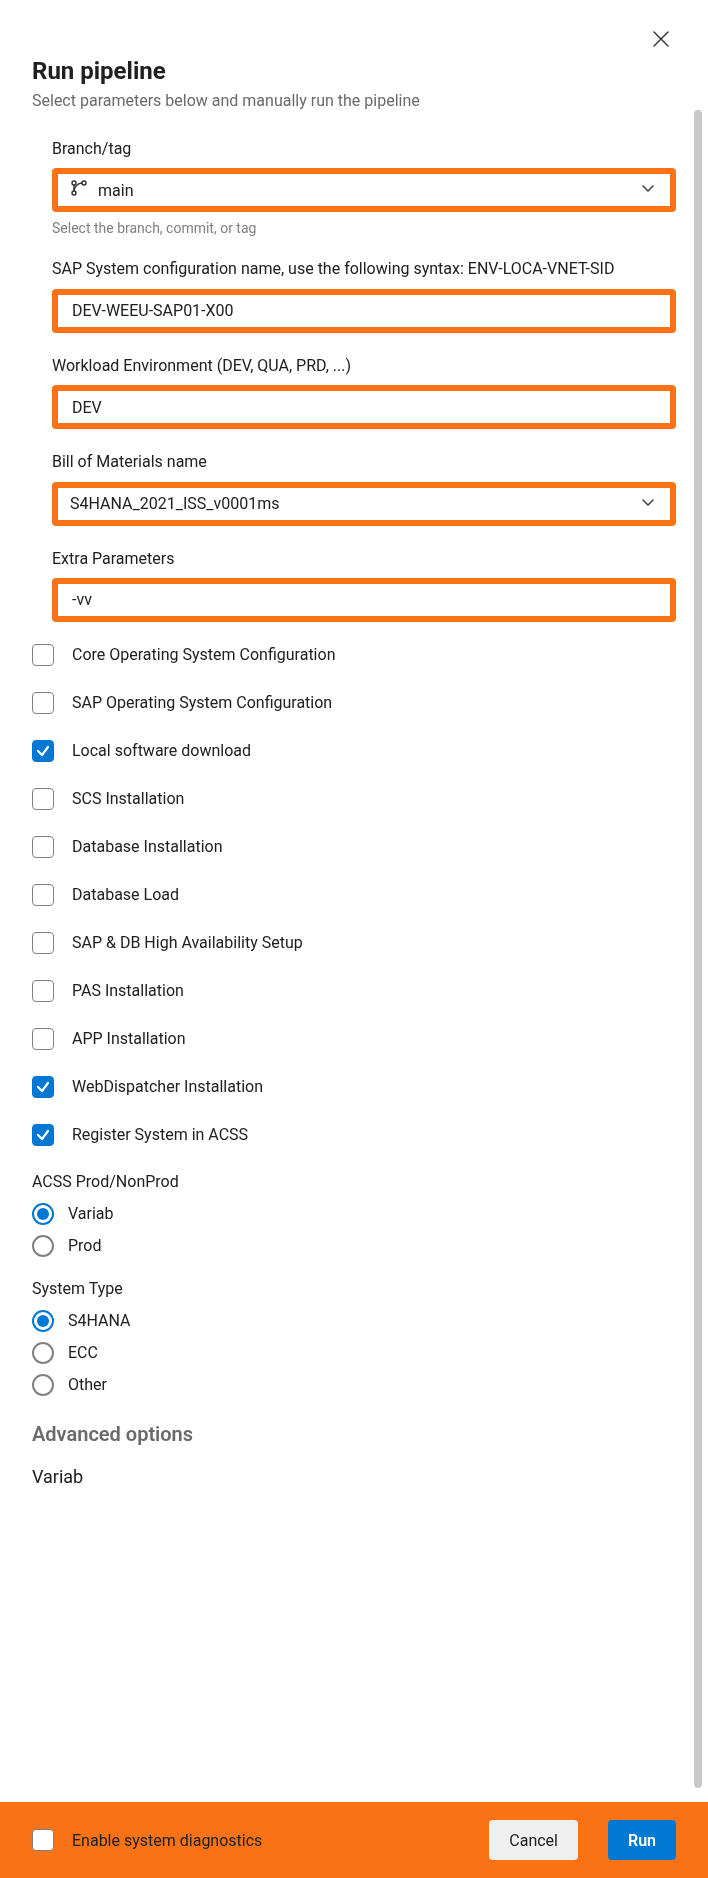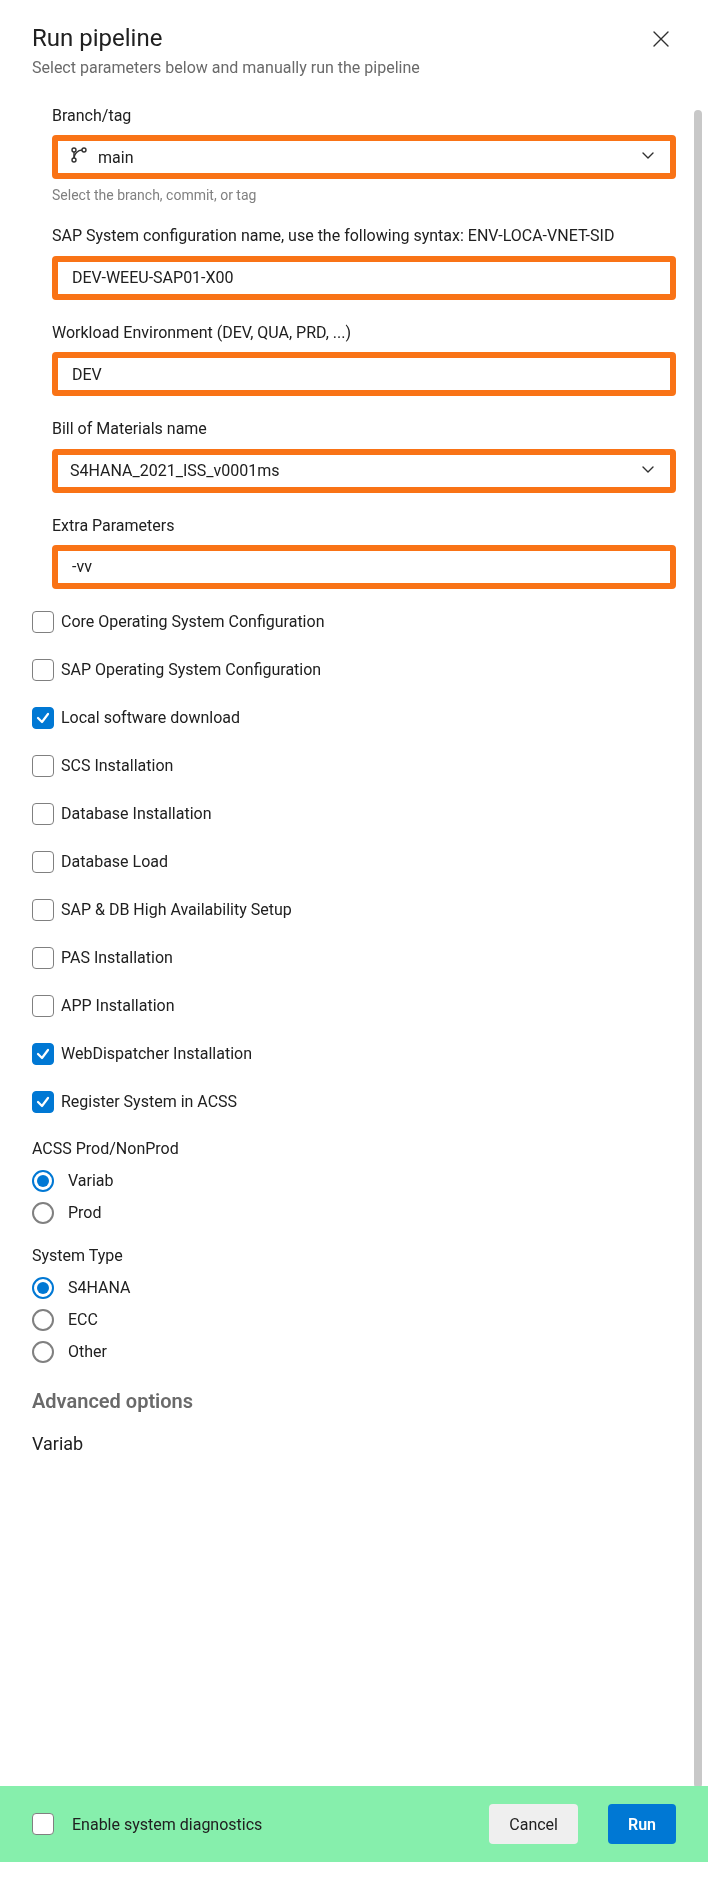--- a/index.html
+++ b/index.html
@@ -25,22 +25,23 @@
     background: #c8c8c8;
     border-radius: 4px;
   }
   .header {
     display: flex;
     justify-content: space-between;
     align-items: flex-start;
   }
   .title {
     font-size: 24px;
-    font-weight: 400;
+    font-weight: 700;
     color: #202020;
+    margin-top: 33px;
   }
   .subtitle {
     font-size: 16px;
     color: #6a6a6a;
     margin-top: 6px;
     margin-bottom: 28px;
   }
   .close-btn {
     cursor: pointer;
     padding: 6px;
@@ -79,21 +80,21 @@
   .select-left { display:flex; align-items:center; gap:10px; }
   .select-value { color:#202020; }
   .chev { flex:none; }
   .branch-icon { flex:none; }
 
   .text-input input {
     border:none; outline:none; width:100%; font-size:16px; font-family:inherit; color:#202020; background:transparent;
   }
 
   .checkline {
-    display:flex; align-items:center; gap:7px;
+    display:flex; align-items:center; gap:18px;
     margin-bottom: 26px;
   }
   .cbx {
     width:22px; height:22px; border:1px solid #808080; border-radius:4px;
     display:flex; align-items:center; justify-content:center;
     flex:none; cursor:pointer; background:#fff;
   }
   .cbx.checked { background:#0078d4; border-color:#0078d4; }
   .cbx.checked svg { display:block; }
   .cbx svg { display:none; }
@@ -117,23 +118,23 @@
 
   .section-head {
     font-size:20px; font-weight:600; color:#6a6a6a;
     margin-top:26px; margin-bottom:20px;
   }
   .cutoff {
     font-size:18px; color:#202020; overflow:hidden; height:18px;
   }
 
   .footer {
-    position:absolute; left:0; right:0; bottom:16px;
+    position:absolute; left:0; right:0; bottom:0;
     padding: 18px 32px;
-    background:#86efac;
+    background:#f97316;
     display:flex; align-items:center; justify-content:space-between;
   }
   .footer-left { display:flex; align-items:center; gap:18px; }
   .footer-right { display:flex; align-items:flex-start; gap:30px; }
   .btn {
     height:40px; padding:0 20px; border-radius:4px; font-size:16px; cursor:pointer;
     display:flex; align-items:center; justify-content:center;
   }
   .btn-secondary { background:#efefef; color:#202020; }
   .btn-primary { background:#0078d4; color:#fff; font-weight:600;padding-left:20px; }

